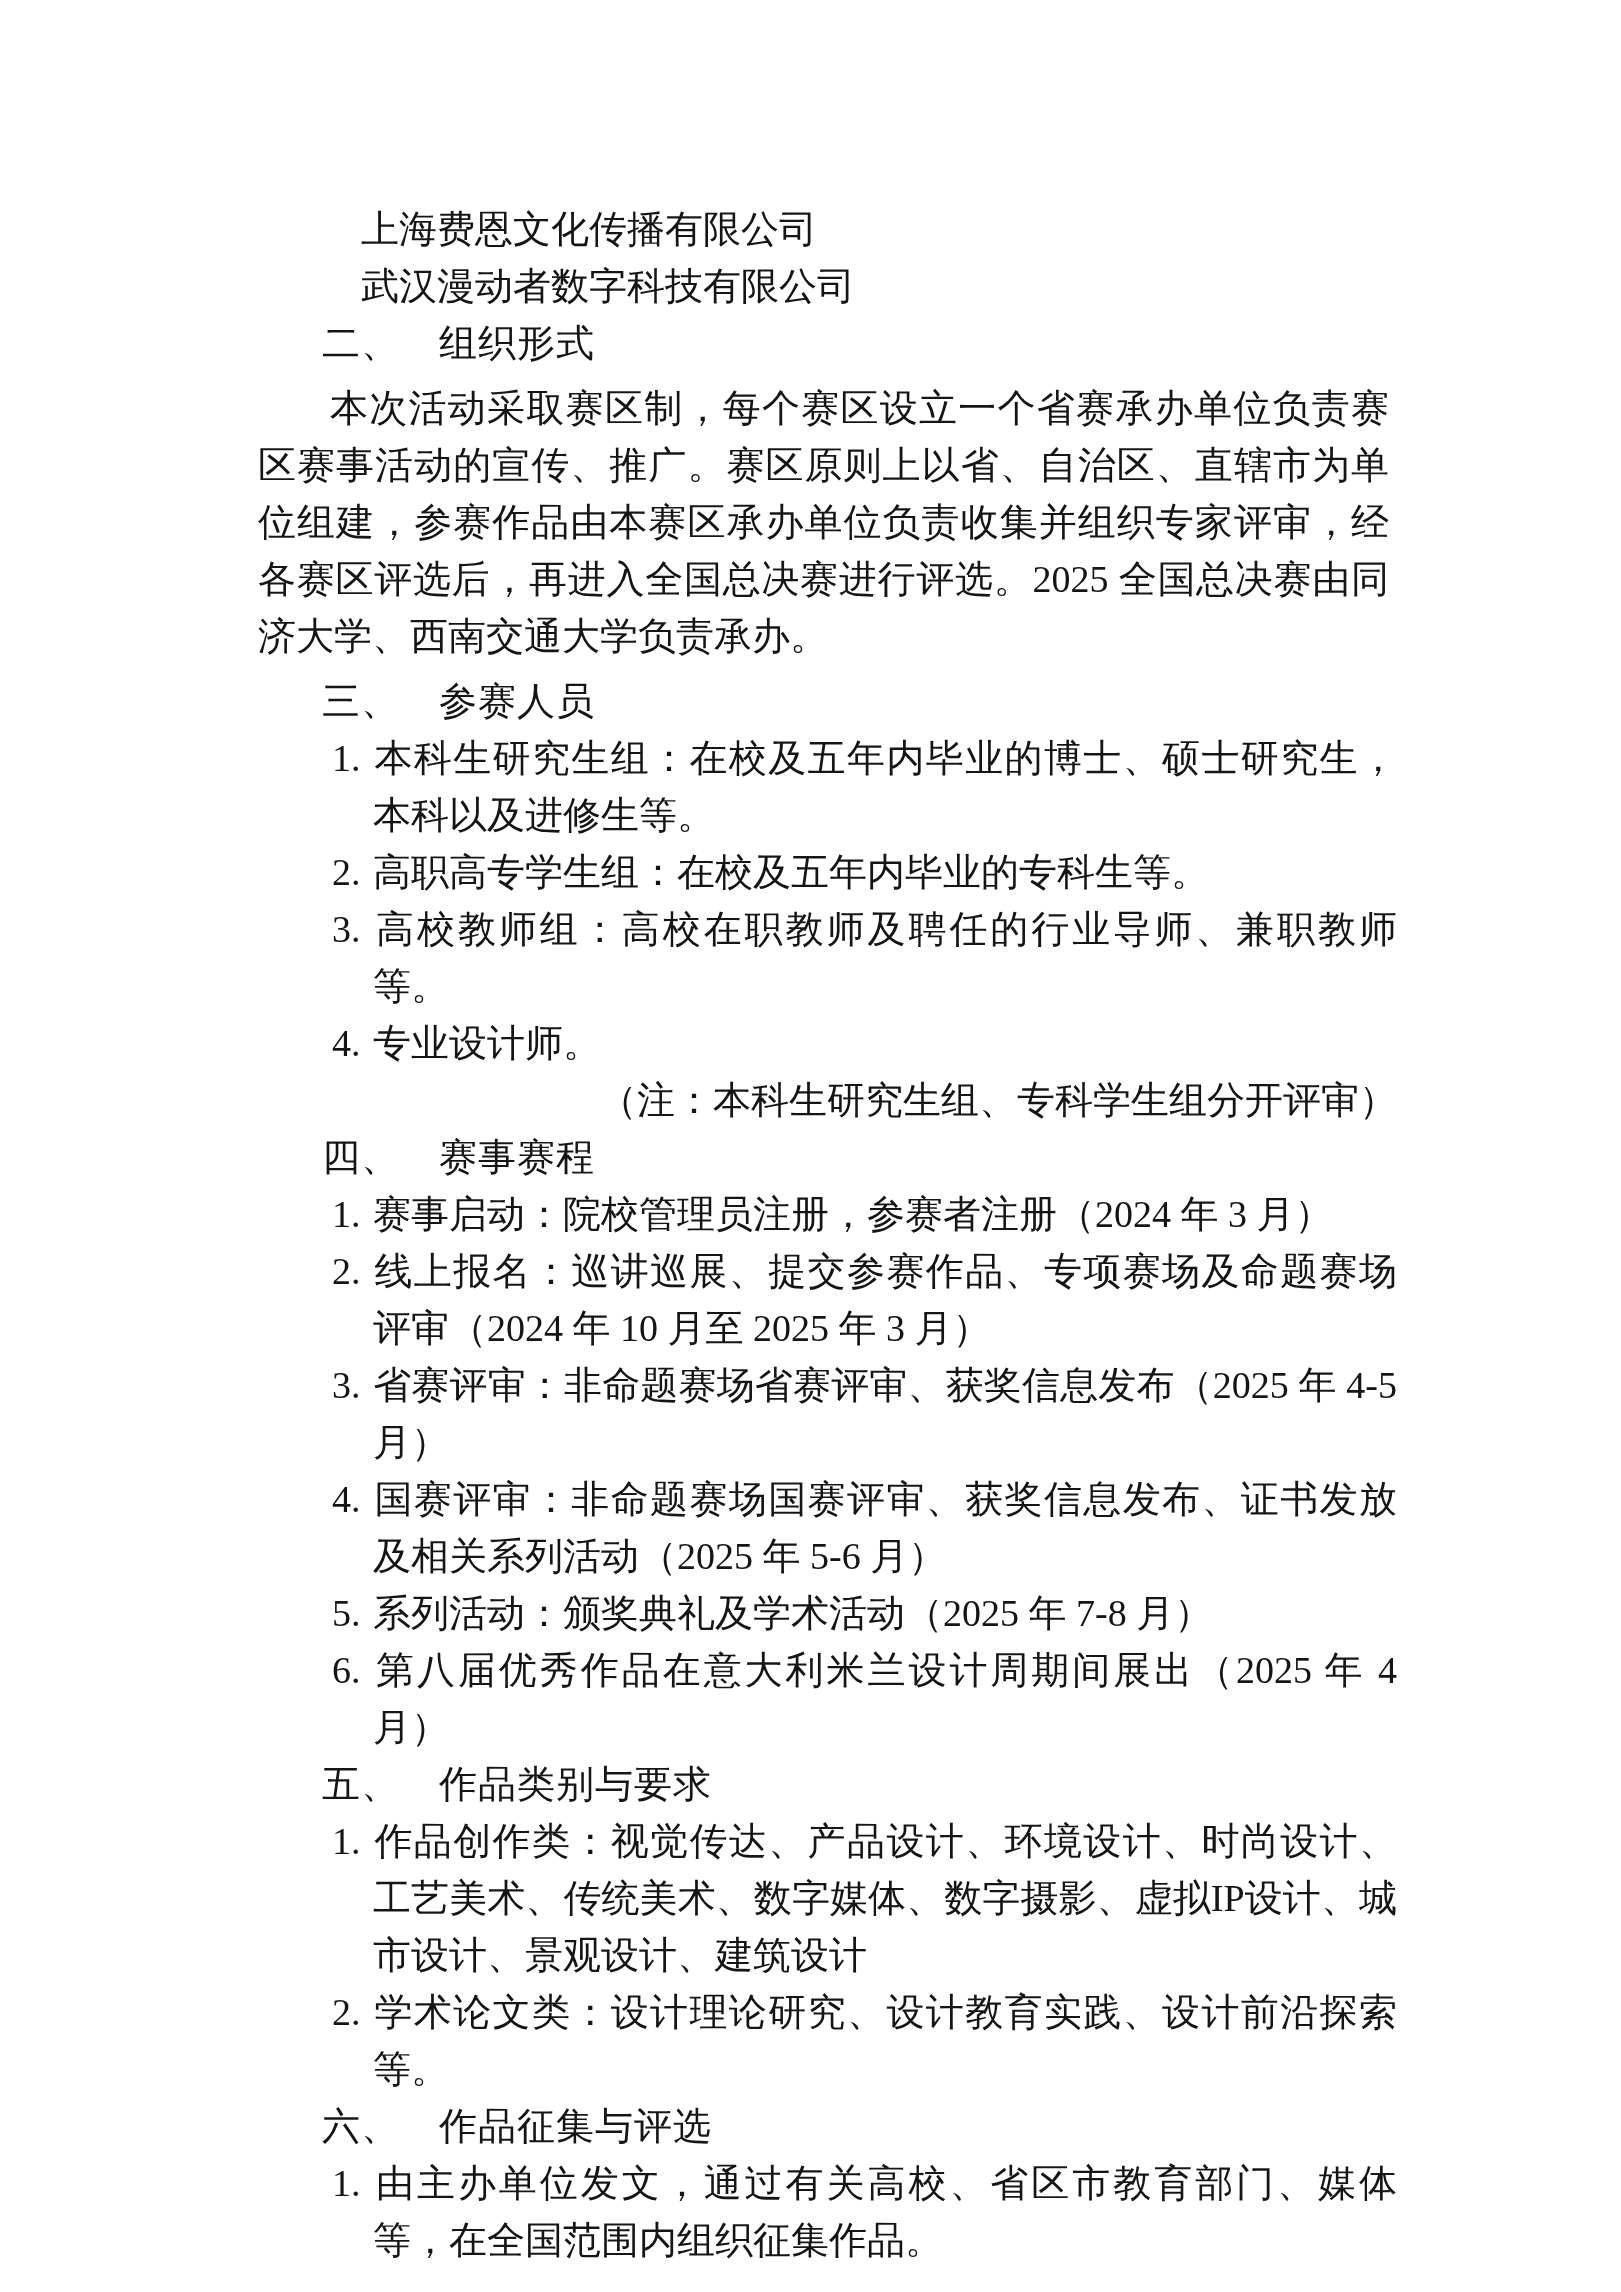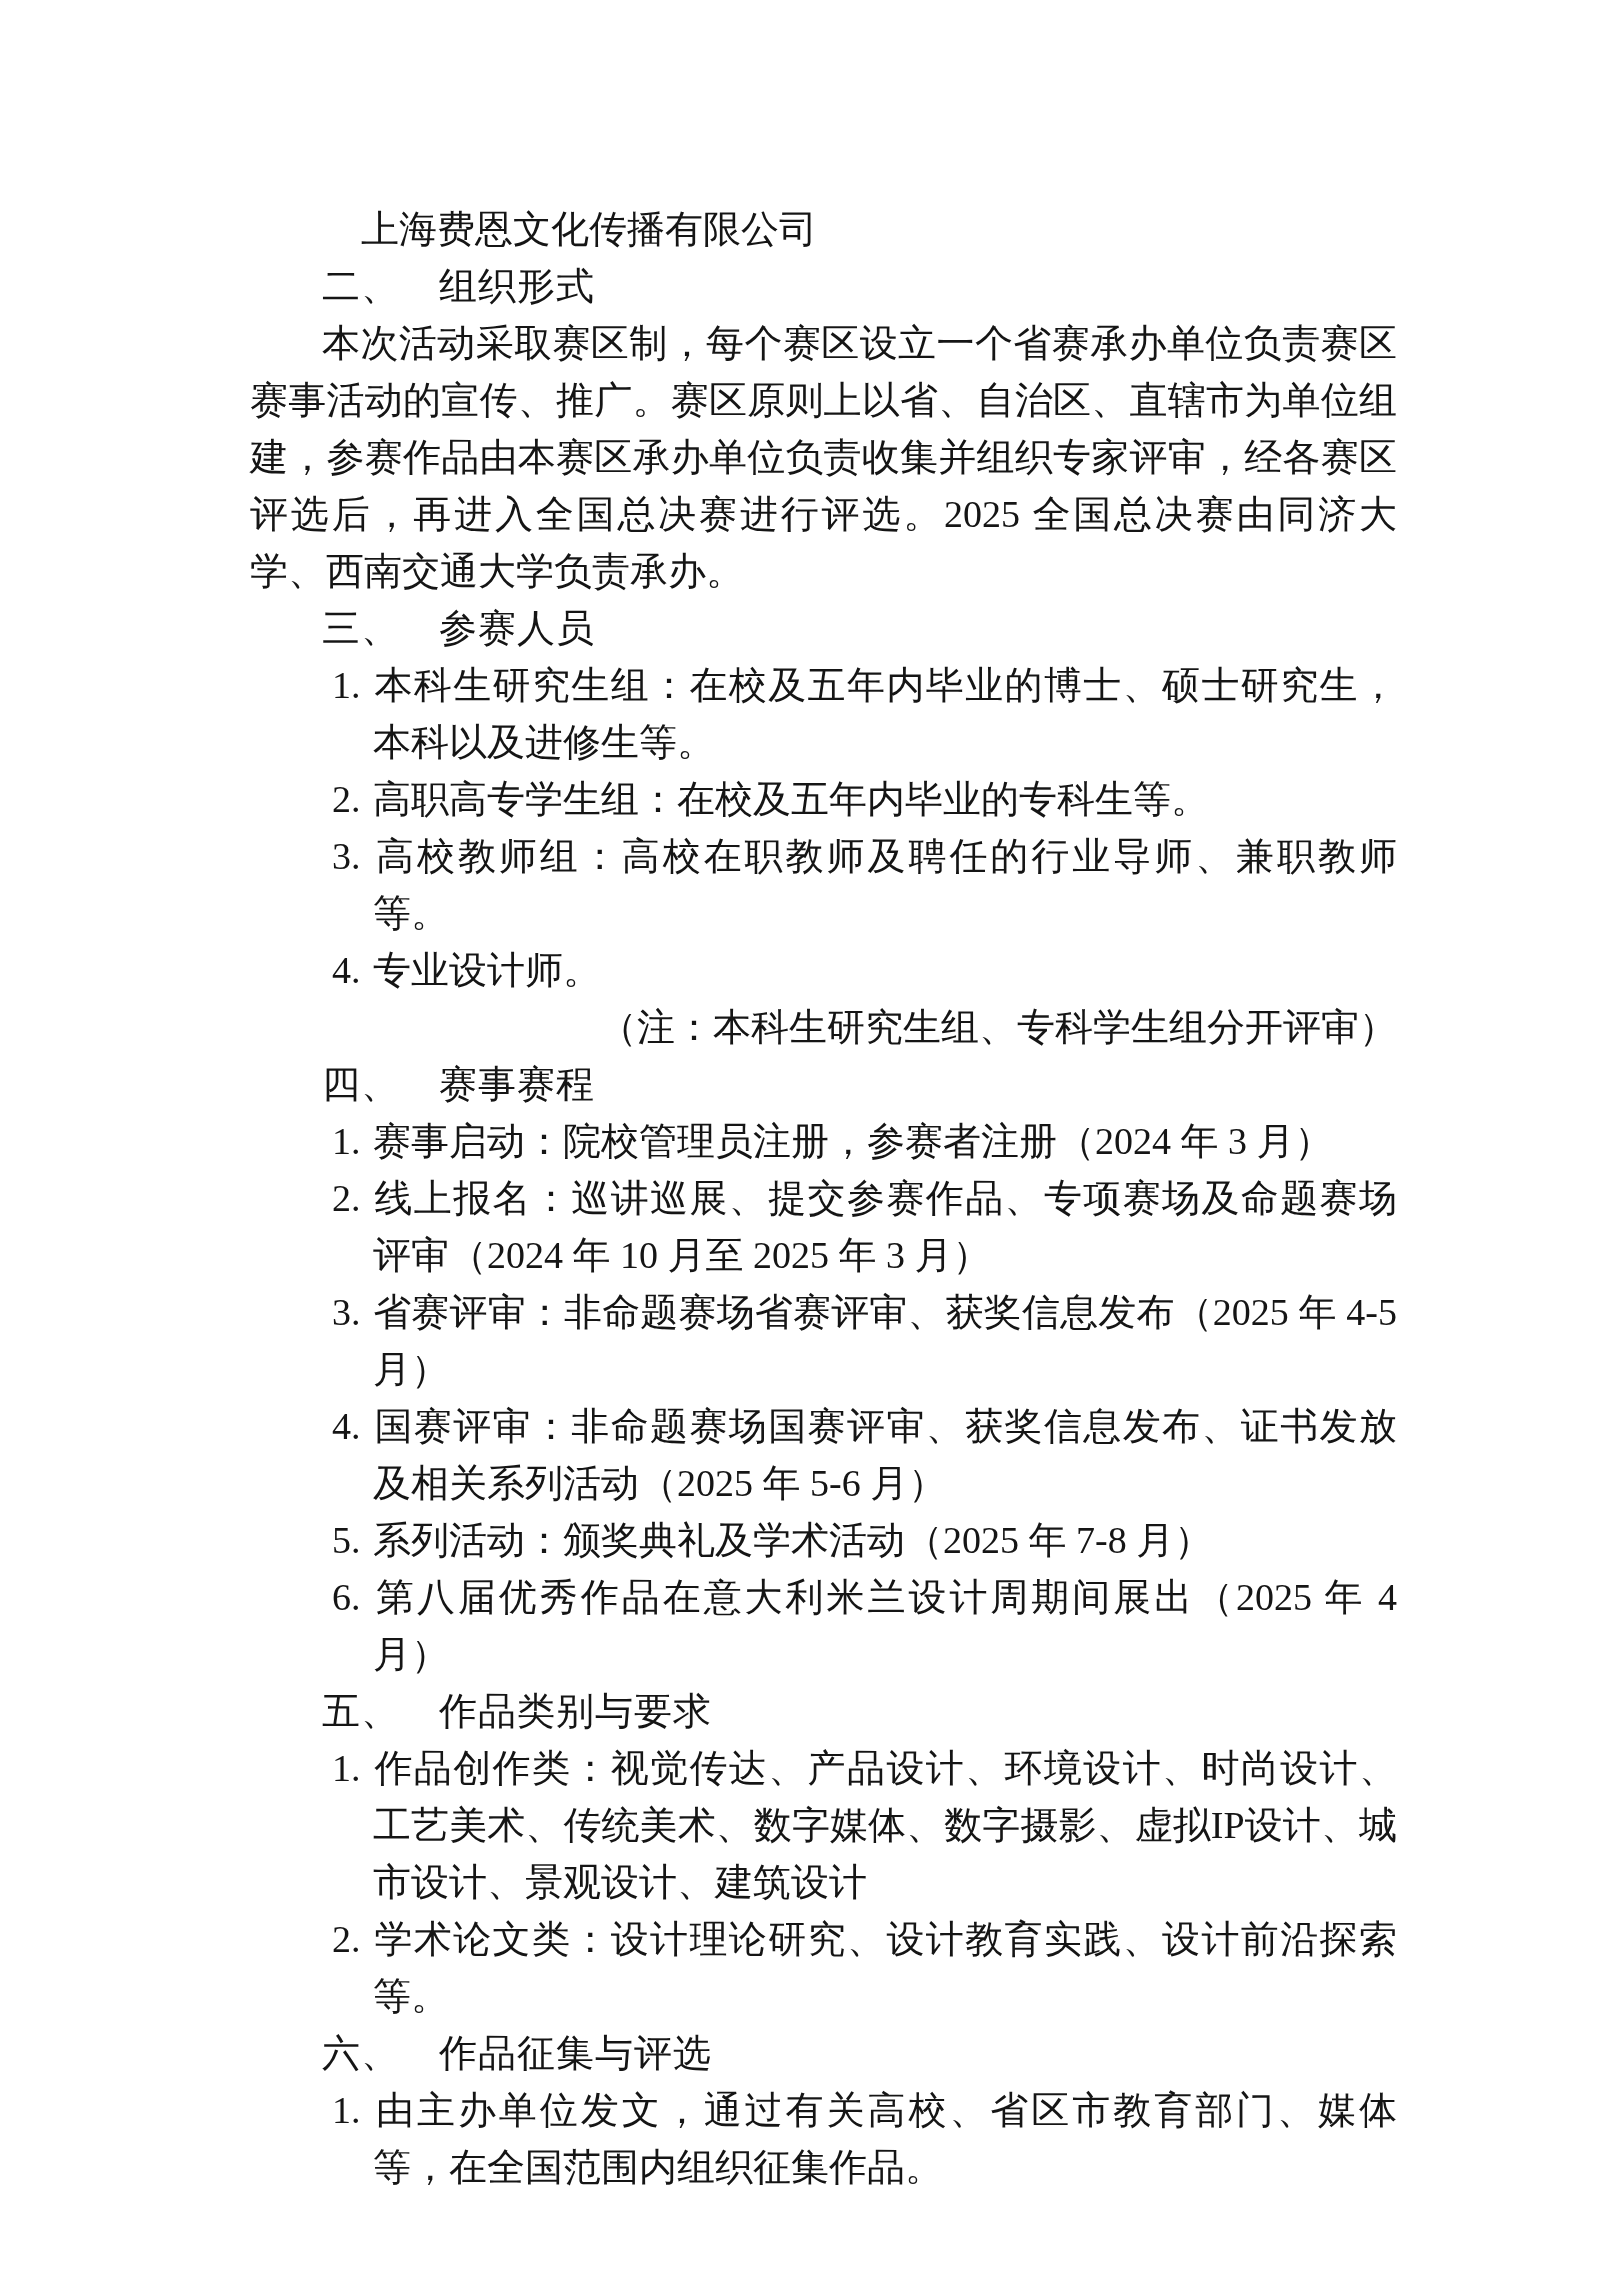--- a/index.html
+++ b/index.html
@@ -33,21 +33,21 @@
     padding-left: 72px;
     font-weight: 400;
     font-family: "Liberation Sans", "DejaVu Sans", sans-serif;
     text-align: left;
     letter-spacing: 1px;
   }
   .htitle {
     margin-left: 39px;
   }
   .para {
-    margin: 0;
+    margin: 8px;
     text-indent: 72px;
   }
   .item {
     padding-left: 123px;
     text-indent: -41px;
   }
   .item .num {
     display: inline-block;
     width: 41px;
     text-indent: 0;
@@ -59,20 +59,21 @@
     text-align: right;
   }
 </style>
 </head>
 <body>
 
 <div class="page">
   <div class="content">
 
     <div class="co-line">上海费恩文化传播有限公司</div>
+    <div class="co-line">武汉漫动者数字科技有限公司</div>
 
     <div class="heading"><span class="hlabel">二、</span><span class="htitle">组织形式</span></div>
     <p class="para">本次活动采取赛区制，每个赛区设立一个省赛承办单位负责赛区赛事活动的宣传、推广。赛区原则上以省、自治区、直辖市为单位组建，参赛作品由本赛区承办单位负责收集并组织专家评审，经各赛区评选后，再进入全国总决赛进行评选。2025 全国总决赛由同济大学、西南交通大学负责承办。</p>
 
     <div class="heading"><span class="hlabel">三、</span><span class="htitle">参赛人员</span></div>
     <div class="item"><span class="num">1.</span><span class="itext">本科生研究生组：在校及五年内毕业的博士、硕士研究生，本科以及进修生等。</span></div>
     <div class="item"><span class="num">2.</span><span class="itext">高职高专学生组：在校及五年内毕业的专科生等。</span></div>
     <div class="item"><span class="num">3.</span><span class="itext">高校教师组：高校在职教师及聘任的行业导师、兼职教师等。</span></div>
     <div class="item"><span class="num">4.</span><span class="itext">专业设计师。</span></div>
     <div class="note">（注：本科生研究生组、专科学生组分开评审）</div>

